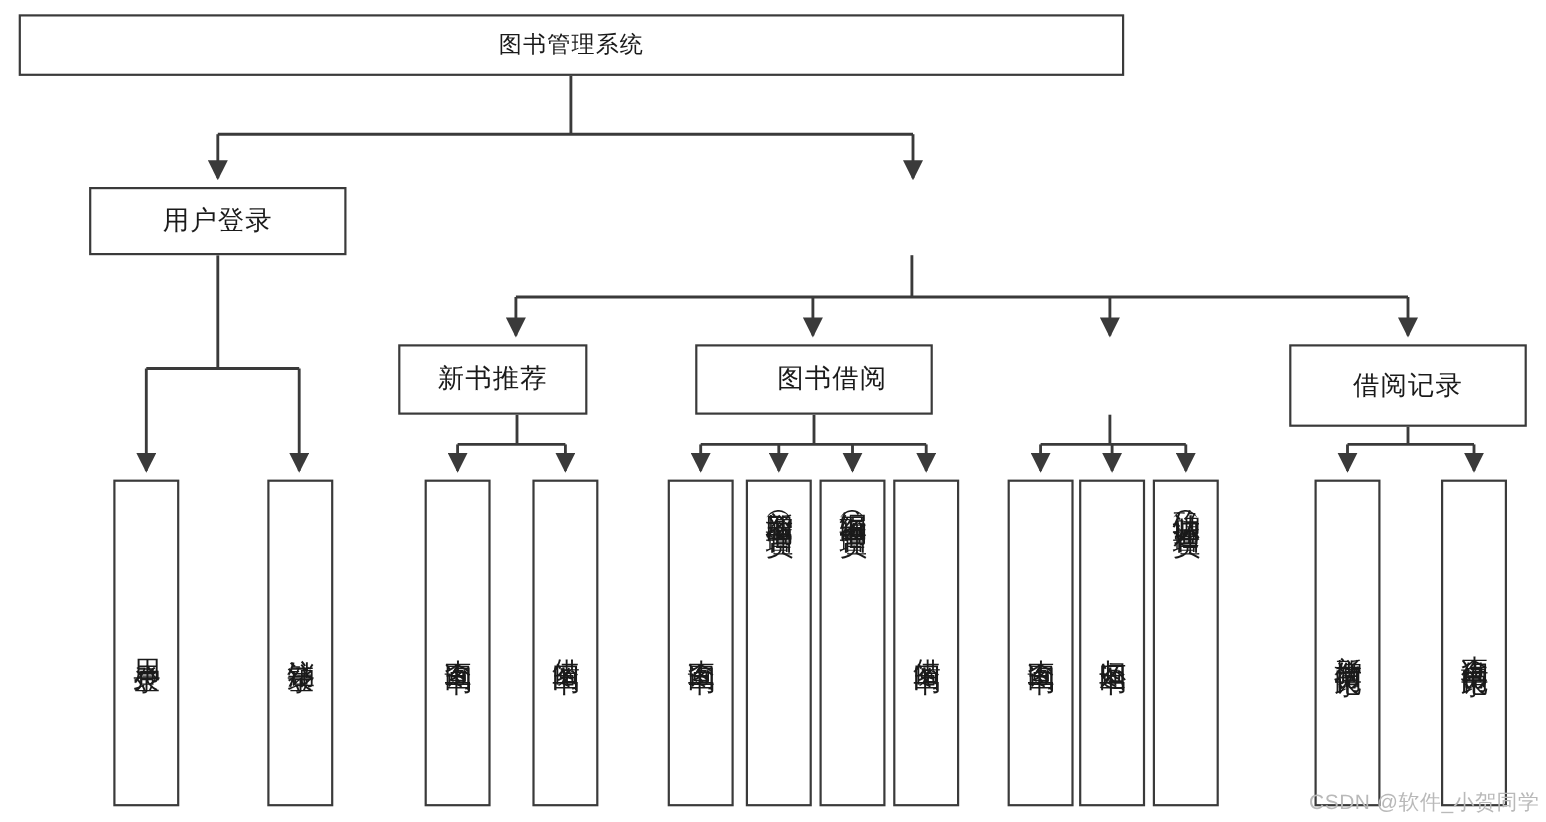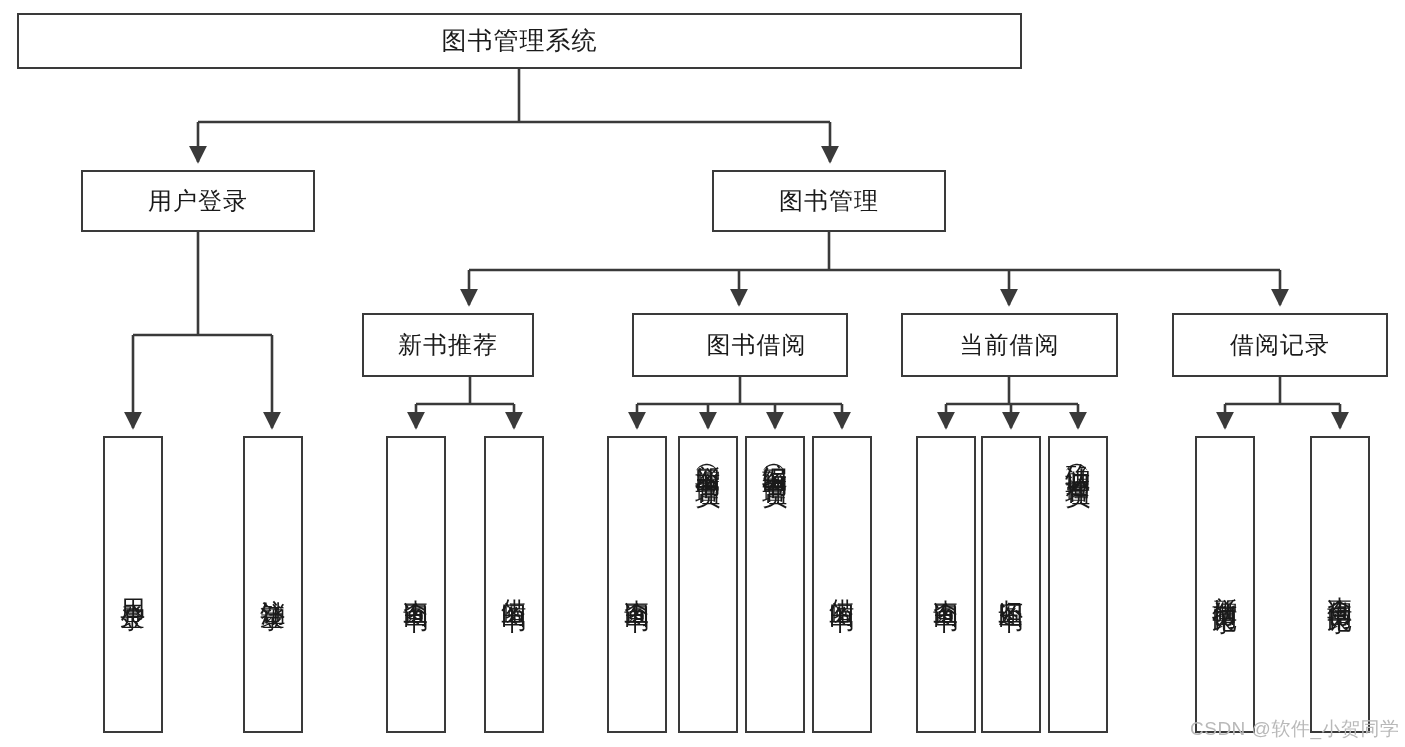--- a/index.html
+++ b/index.html
@@ -38,21 +38,21 @@
   }
   .node-label {
     display: block;
     text-align: center;
     letter-spacing: 1px;
     line-height: 1.25;
     white-space: pre;
   }
   
   .lvl-root { }
-  .lvl-root .node-label { font-size: 25px; }
+  .lvl-root .node-label { font-size: 21px; }
   
   .lvl1 .node-label, .lvl2 .node-label { font-size: 24px; }
   
   .leaf .node-label {
     writing-mode: vertical-rl;
     text-orientation: upright;
     font-size: 25px;
     line-height: 1.05;
     letter-spacing: 3px;
     white-space: nowrap;
@@ -127,34 +127,28 @@
     </g>
   </svg>
 
   <div class="node lvl-root" style="left:17px; top:13px; width:1005px; height:56px;">
     <span class="node-label">图书管理系统</span>
   </div>
 
   <div class="node lvl1" style="left:81px; top:170px; width:234px; height:62px;">
     <span class="node-label">用户登录</span>
   </div>
-  <div class="node lvl1" style="left:712px; top:170px; width:234px; height:62px;">
-    <span class="node-label">图书管理</span>
-  </div>
 
   <div class="node lvl2" style="left:362px; top:313px; width:172px; height:64px;">
     <span class="node-label">新书推荐</span>
   </div>
   <div class="node lvl2" style="left:632px; top:313px; width:216px; height:64px;padding-left:33px;">
     <span class="node-label">图书借阅</span>
   </div>
-  <div class="node lvl2" style="left:901px; top:313px; width:217px; height:64px;">
-    <span class="node-label">当前借阅</span>
-  </div>
-  <div class="node lvl2" style="left:1172px; top:313px; width:216px; height:64px;">
+  <div class="node lvl2" style="left:1172px; top:313px; width:216px; height:75px;">
     <span class="node-label">借阅记录</span>
   </div>
 
   <div class="node leaf center-v" style="left:103px; top:436px; width:60px; height:297px;">
     <span class="node-label">用户登录</span>
   </div>
   <div class="node leaf center-v" style="left:243px; top:436px; width:60px; height:297px;">
     <span class="node-label">注销登录</span>
   </div>
 

